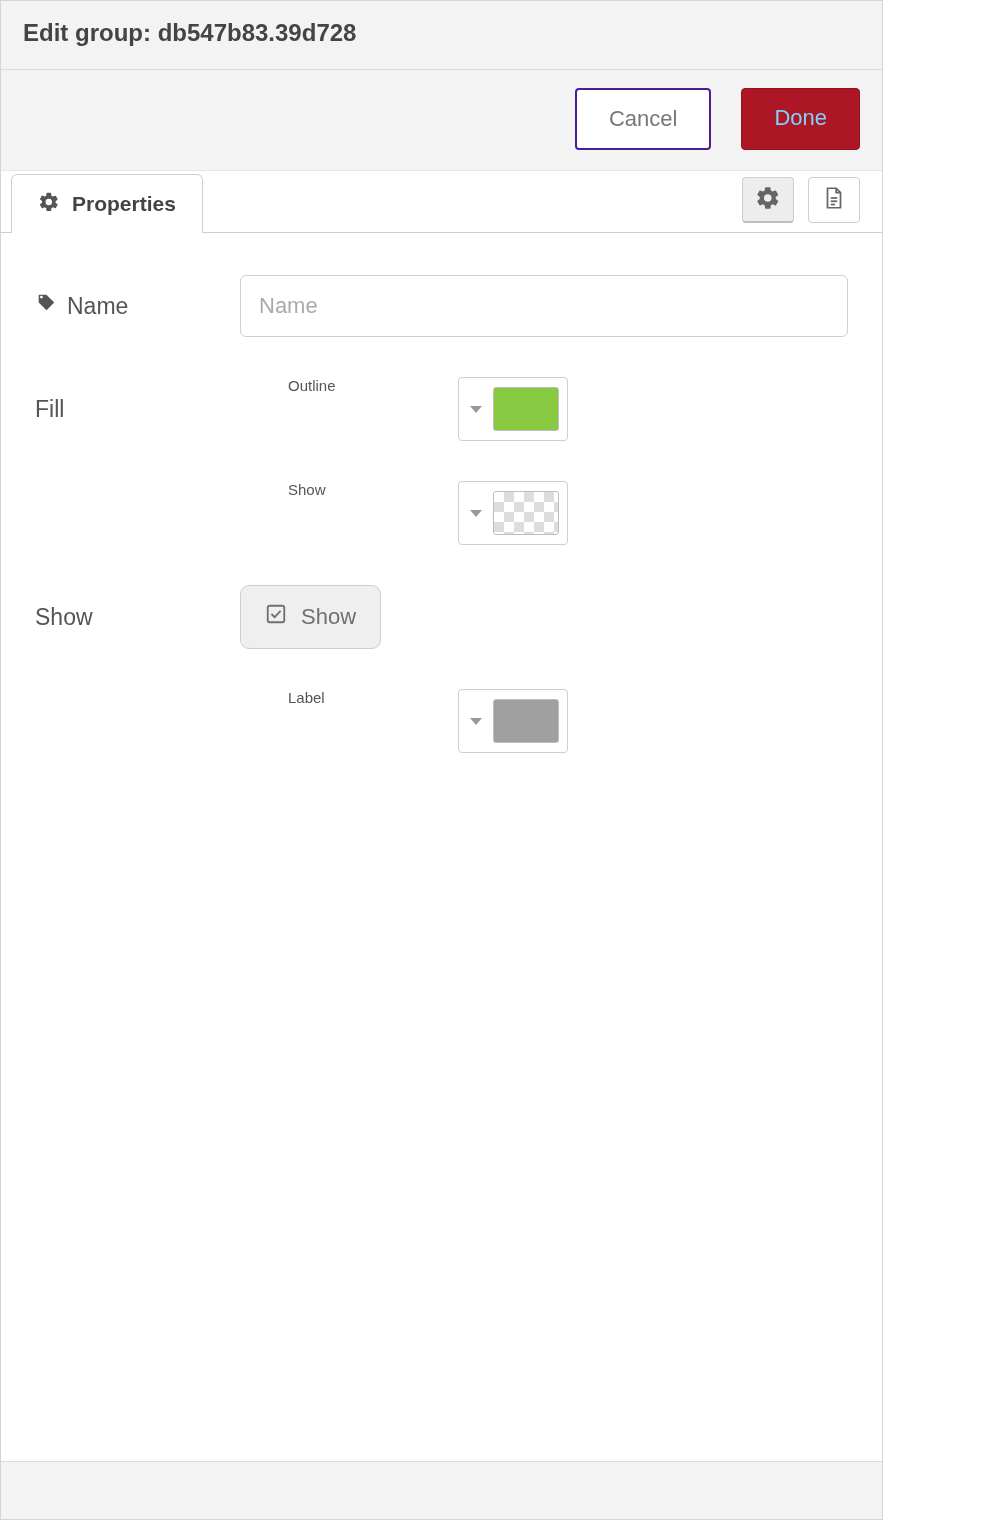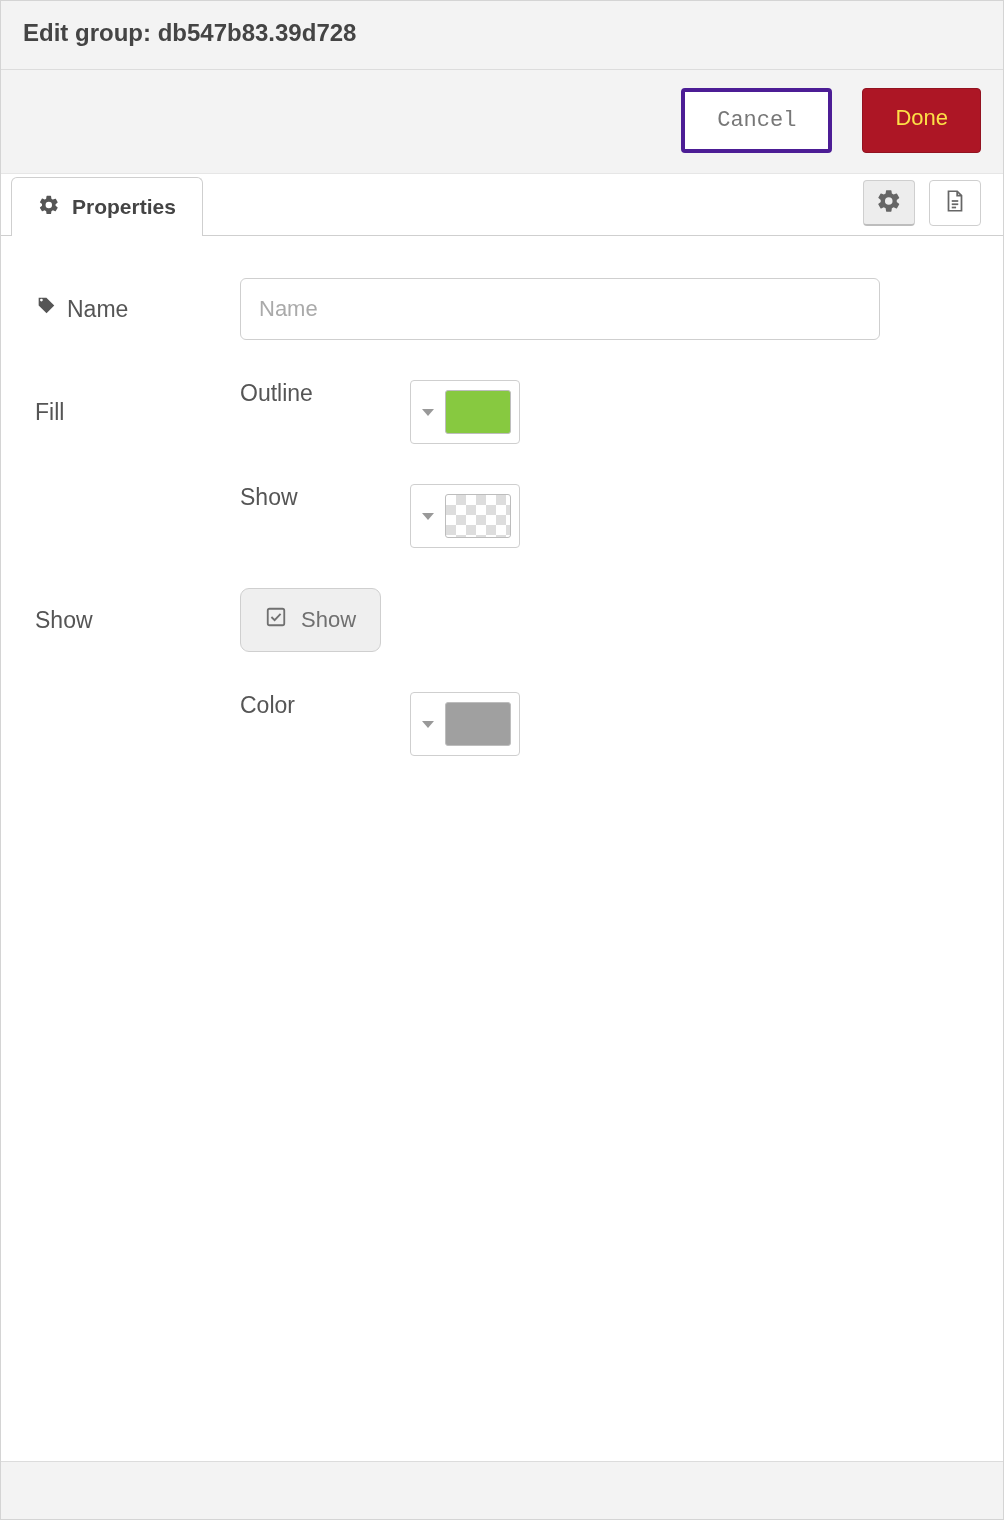--- a/index.html
+++ b/index.html
@@ -4,21 +4,21 @@
 <style>
   * { box-sizing: border-box; }
   html, body {
     margin: 0; padding: 0;
     width: 1004px; height: 1520px;
     font-family: "Helvetica Neue", Helvetica, Arial, sans-serif;
     background: #ffffff;
     color: #555;
   }
   .dialog {
-    width: 1004px; height: 1520px;
+    width: 883px; height: 1520px;
     display: flex; flex-direction: column;
     border: 1px solid #d4d4d4;
     background: #fff;
   }
   
   .dlg-header {
     background: #f3f3f3;
     border-bottom: 1px solid #dcdcdc;
     padding: 18px 22px 22px 22px;
   }
@@ -39,26 +39,25 @@
   .btn {
     font-size: 22px;
     padding: 16px 32px;
     border-radius: 4px;
     cursor: pointer;
     user-select: none;
   }
   .btn-cancel {
     background: #fff;
     color: #777;
-    border: 4px solid #4c1d95;
-    font-family: Liberation Mono, monospace;
+    border: 2px solid #4c1d95;
   }
   .btn-done {
     background: #ad1625;
-    color: #fde047;
+    color: #7dd3fc;
     border: 1px solid #921220;
   }
   
   .tabs-row {
     position: relative;
     height: 62px;
     background: #fff;
     border-bottom: 1px solid #cfcfcf;
     padding: 0 22px 0 10px;
     display: flex;
@@ -111,22 +110,23 @@
     margin-bottom: 40px;
   }
   .row-label {
     width: 205px;
     font-size: 23px;
     color: #555;
     display: flex; align-items: center; gap: 10px;
   }
   .sub-label {
     width: 170px;
-    font-size: 23px;
+    font-size: 15px;
     color: #555;
+    margin-left: 48px;
   }
   
   .name-input {
     flex: 1;
     max-width: 640px;
     height: 62px;
     font-size: 22px;
     color: #333;
     padding: 0 18px;
     border: 1px solid #cfcfcf;
@@ -299,21 +299,21 @@
             <rect x="3" y="3" width="18" height="18" rx="2"></rect>
             <polyline points="7 12 10.5 15.5 17 8.5"></polyline>
           </svg>
         </span>
         <span>Show</span>
       </div>
     </div>
 
     <div class="form-row">
       <div class="row-label"></div>
-      <div class="sub-label">Color</div>
+      <div class="sub-label">Label</div>
       <div class="swatch-btn">
         <div class="swatch-caret">
             <div class="caret-down"></div>
           </div>
         <div class="swatch-box swatch-grey"></div>
       </div>
     </div>
 
 
   </div>

